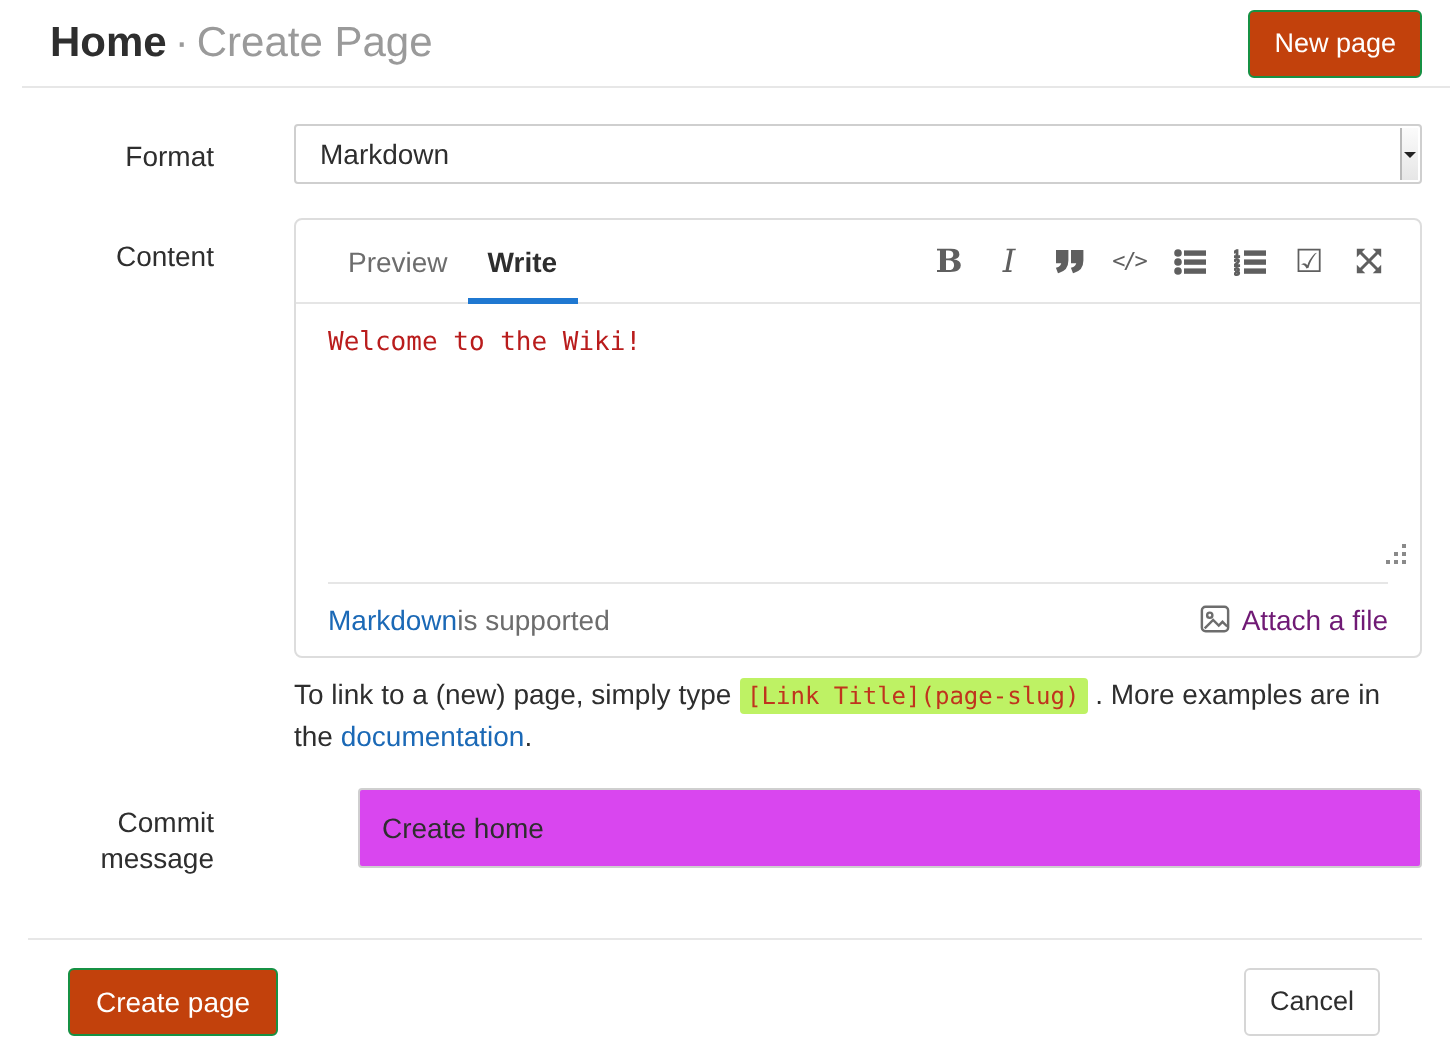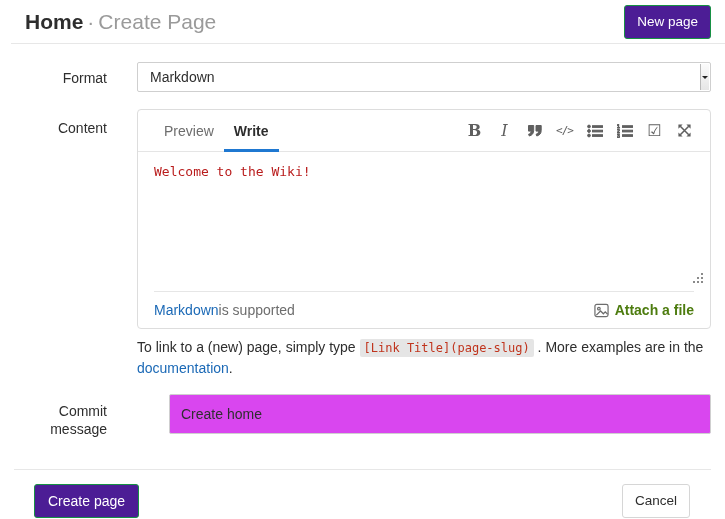--- a/index.html
+++ b/index.html
@@ -8,34 +8,34 @@
 
   
   .page-header { display:flex; align-items:center; justify-content:space-between;
     padding:11px 14px 11px 14px; border-bottom:1px solid #e7e7e7; height:44px;margin-left:11px; }
   .title-wrap { font-size:21px; line-height:33px; }
   .title-main { font-weight:bold; color:#2e2e2e; }
   .title-sep { color:#9a9a9a; font-weight:normal; padding:0 4px; }
   .title-sub { color:#9a9a9a; font-weight:normal; }
   .btn { display:inline-block; font-size:13.5px; line-height:16px; padding:8px 12px;
     border-radius:3px; border:1px solid transparent; cursor:pointer; background:#fff; }
-  .btn-green { background:#4c1d95; border-color:#179144; color:#fff; }
+  .btn-green { background:#c2410c; border-color:#179144; color:#fff; }
   .btn-cancel { background:#fff; border-color:#d6d6d6; color:#2e2e2e; }
 
   
   .form-area { padding:18px 14px 0 14px; }
   .form-row { display:flex; }
   .row-format { margin-bottom:17px;justify-content:space-between; }
   .row-commit { margin-top:16px;gap:32px; }
   .label-col { width:93px; min-width:93px; margin-right:30px; text-align:right;
     font-size:14px; line-height:18px; color:#2e2e2e; }
   .label-format { padding-top:7px; }
   .label-content { padding-top:10px; }
   .label-commit { padding-top:8px; }
-  .field-col { flex:1; min-width:0; }
+  .field-col { flex:1; min-width:0;margin-left:10px; }
 
   
   .select-box { position:relative; height:30px; border:1px solid #cfcfcf; background:#fff;
     border-radius:2px; font-size:14px; line-height:28px; padding:0 20px 0 12px; cursor:pointer; }
   .select-arrow-strip { position:absolute; top:1px; bottom:1px; right:1px; width:9px;
     border-left:1px solid #b9b9b9; background:linear-gradient(#fbfbfb,#e6e6e6);
     display:flex; align-items:center; justify-content:center; }
   .select-caret { width:0; height:0; border:3px solid transparent; border-top-color:#222;
     margin-top:3px; }
 
@@ -56,28 +56,28 @@
 
   .editor-body { position:relative; }
   .editor-textarea { display:block; width:100%; height:139px; border:none; outline:none;
     resize:none; padding:11px 16px; font-family:"DejaVu Sans Mono","Liberation Mono",monospace;
     font-size:13px; line-height:17px; color:#b91c1c; background:#fff; }
   .resize-grip { position:absolute; right:6px; bottom:2px; }
   .inset-divider { height:1px; background:#e6e6e6; margin:0 16px; }
   .editor-footer { display:flex; align-items:center; padding:0 16px; height:36px; font-size:14px; }
   .link { color:#1b69b6; text-decoration:none; cursor:pointer; }
   .supported-text { color:#6d6d6d; }
-  .attach { margin-left:auto; display:flex; align-items:center; gap:6px; color:#4d7c0f;
-    cursor:pointer;font-weight:bold; }
+  .attach { margin-left:auto; display:flex; align-items:flex-start; gap:6px; color:#701a75;
+    cursor:pointer; }
   .attach svg { stroke:#6d6d6d; fill:none; }
 
   
   .help-text { margin-top:8px; font-size:14px; line-height:20px; color:#2e2e2e; }
   .code-chip { font-family:"DejaVu Sans Mono","Liberation Mono",monospace; font-size:12px;
-    color:#c0341d; background:#e5e5e5; padding:2px 4px; border-radius:2px; }
+    color:#c0341d; background:#bef264; padding:2px 4px; border-radius:2px; }
 
   
   .text-input { width:100%; height:40px; border:1px solid #cfcfcf; border-radius:2px;
     padding:0 11px; font-size:14px; color:#2e2e2e; font-family:"Liberation Sans",sans-serif;
     outline:none; background:#d946ef; }
 
   
   .actions-divider { height:1px; background:#e7e7e7; margin:31px 14px 0 14px; }
   .actions { display:flex; align-items:flex-start; justify-content:space-between;
     padding:14px 35px 0 34px; }

